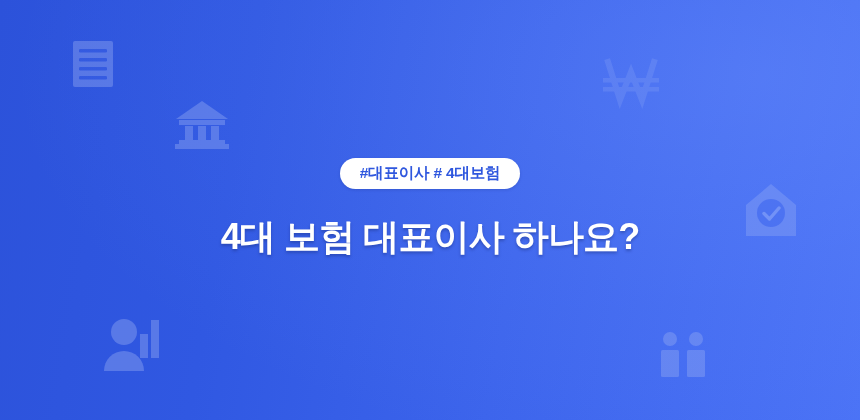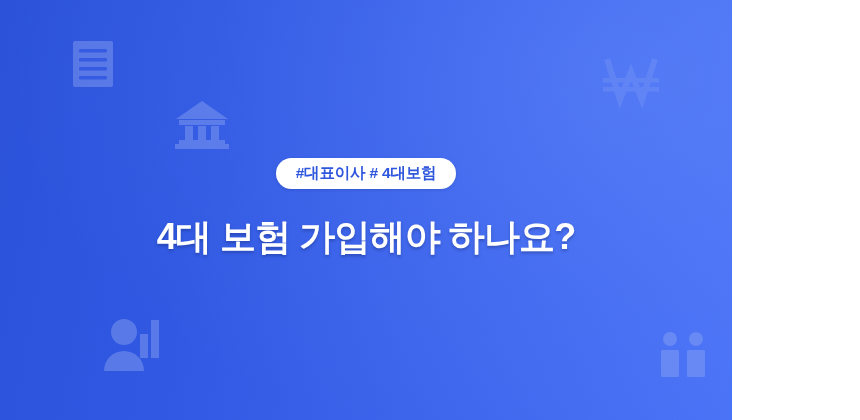--- a/index.html
+++ b/index.html
@@ -7,21 +7,21 @@
     margin: 0;
     padding: 0;
     background: #ffffff;
   }
   body {
     font-family: "Liberation Sans", "DejaVu Sans", sans-serif;
   }
 
   .banner {
     position: relative;
-    width: 732px;
+    width: 860px;
     height: 420px;
     overflow: hidden;
     background: linear-gradient(100deg, #2c52da 0%, #3058e2 28%, #3c64ec 60%, #4a72f6 100%);
   }
 
   
   .banner::after {
     content: "";
     position: absolute;
     inset: 0;
@@ -149,17 +149,17 @@
       <rect x="2" y="18" width="18" height="27" rx="1.5" fill="currentColor"></rect>
       <rect x="28" y="18" width="18" height="27" rx="1.5" fill="currentColor"></rect>
     </svg>
   </span>
 
   <div class="content">
 
     <div class="badge">#대표이사 # 4대보험</div>
 
     <h1 class="headline">
-      <span class="line">4대 보험 가입해야 하나요?</span>
+      <span class="line">4대 보험 대표이사 하나요?</span>
     </h1>
 
   </div>
 </div>
 
 </body></html>

